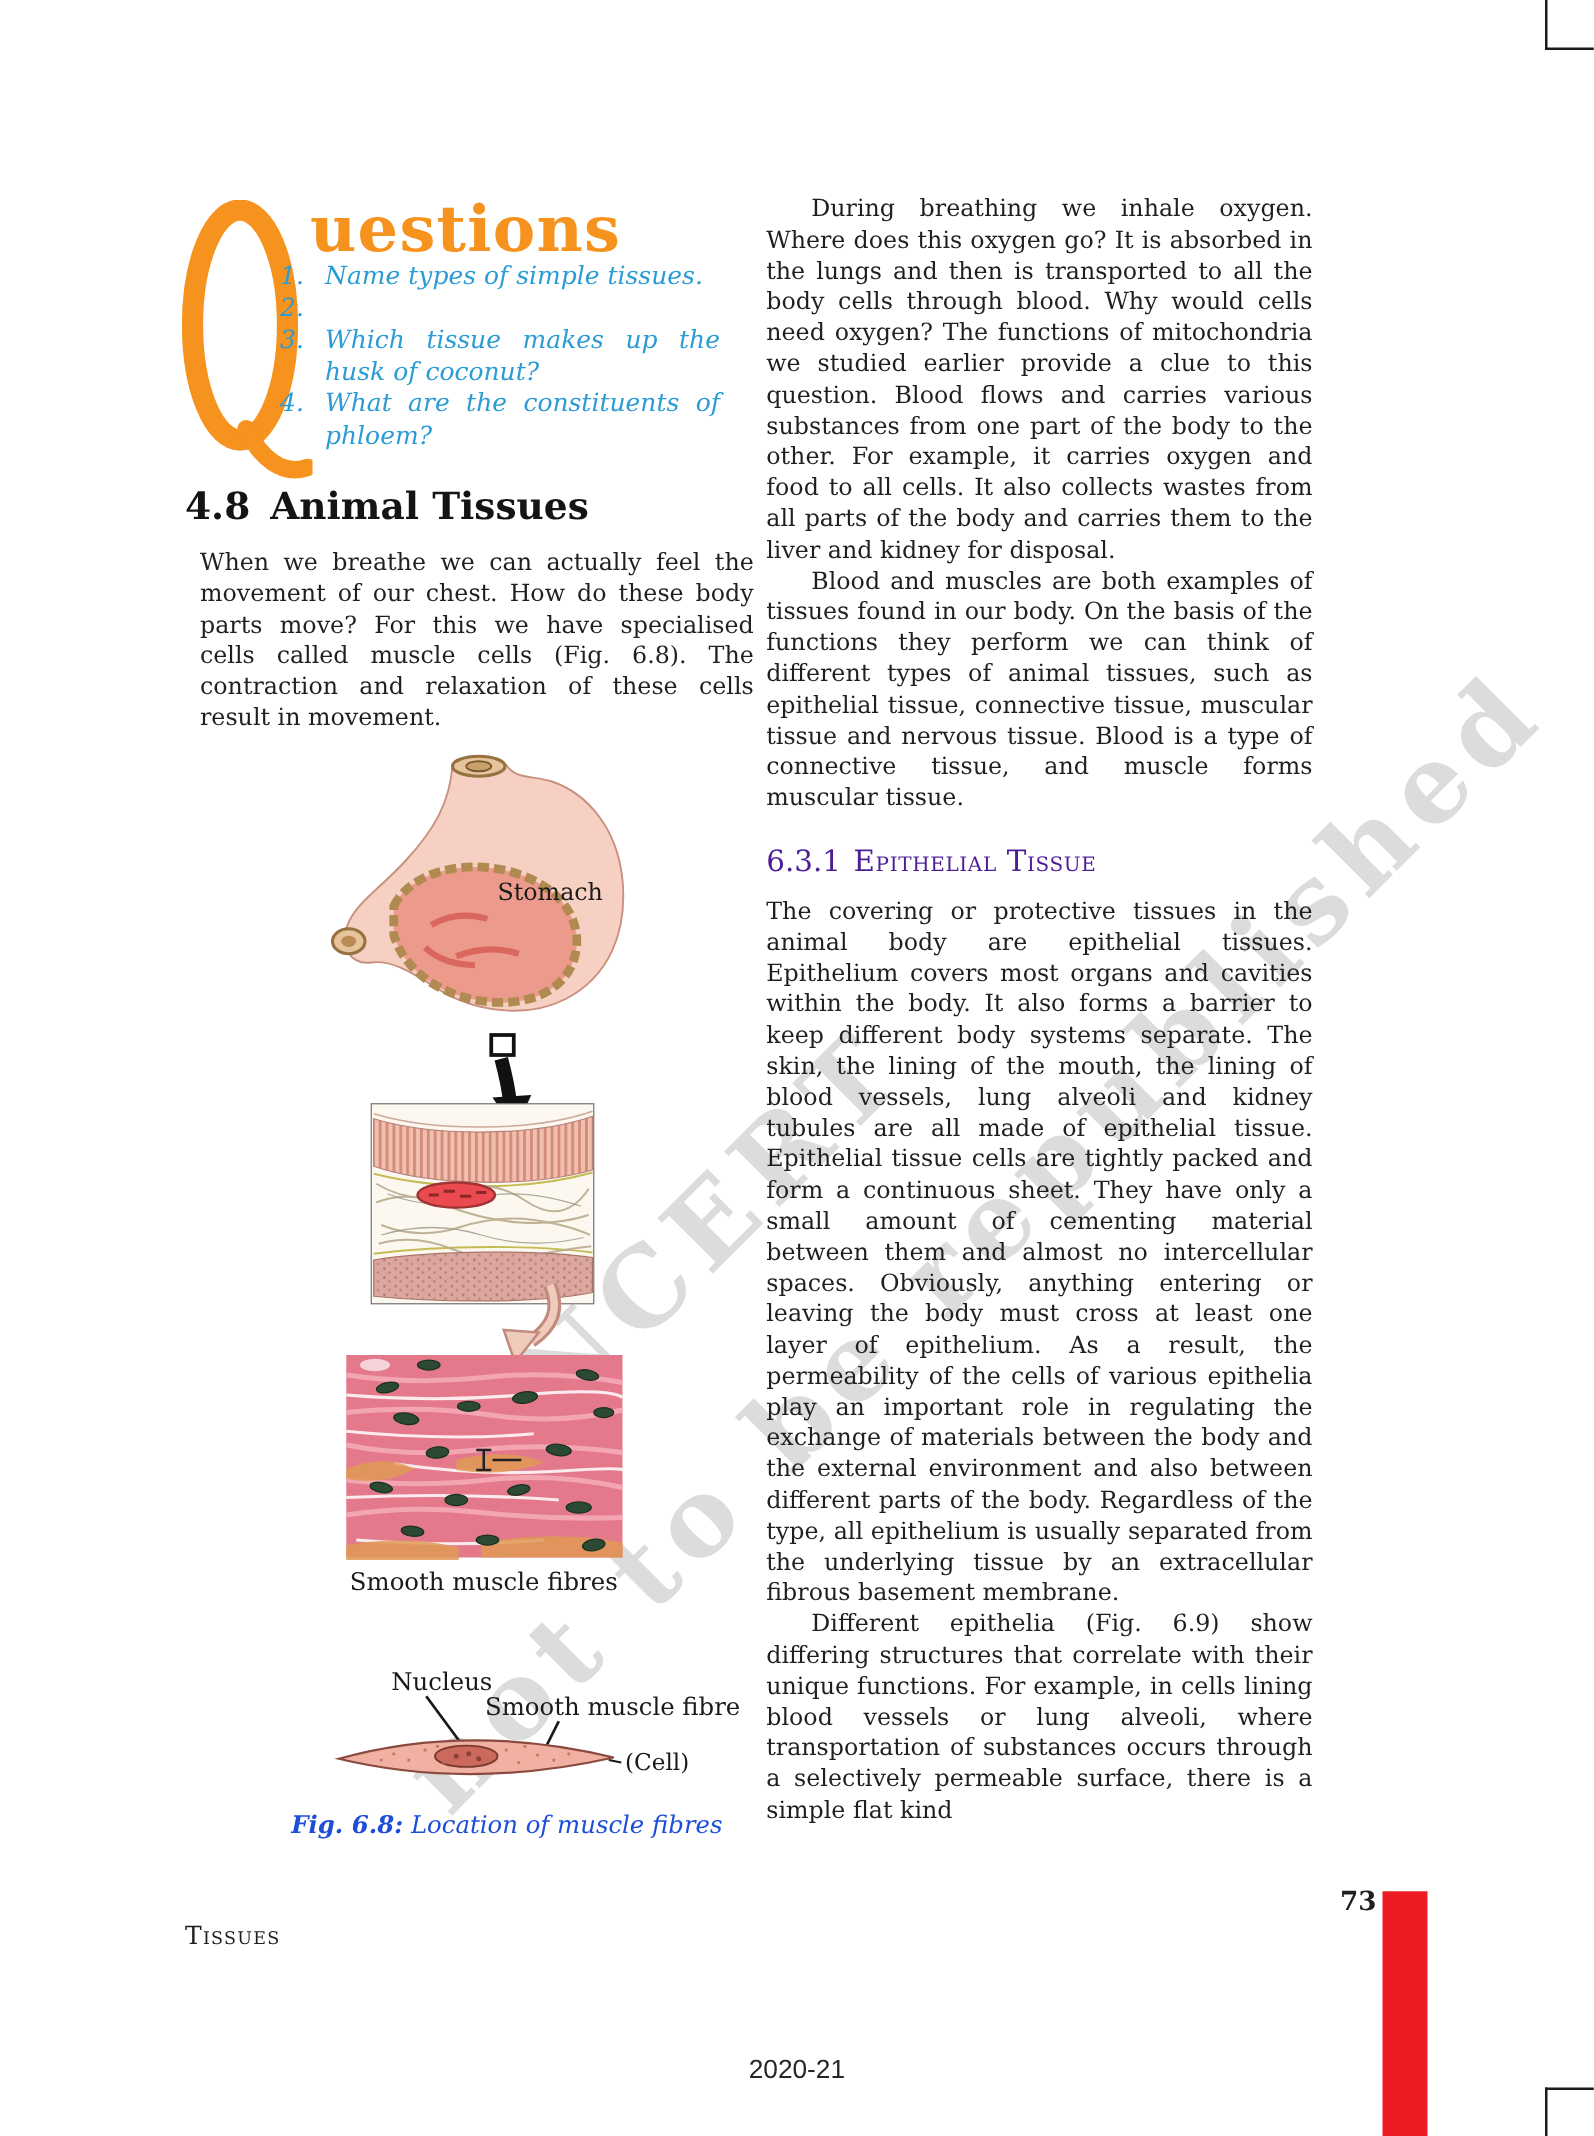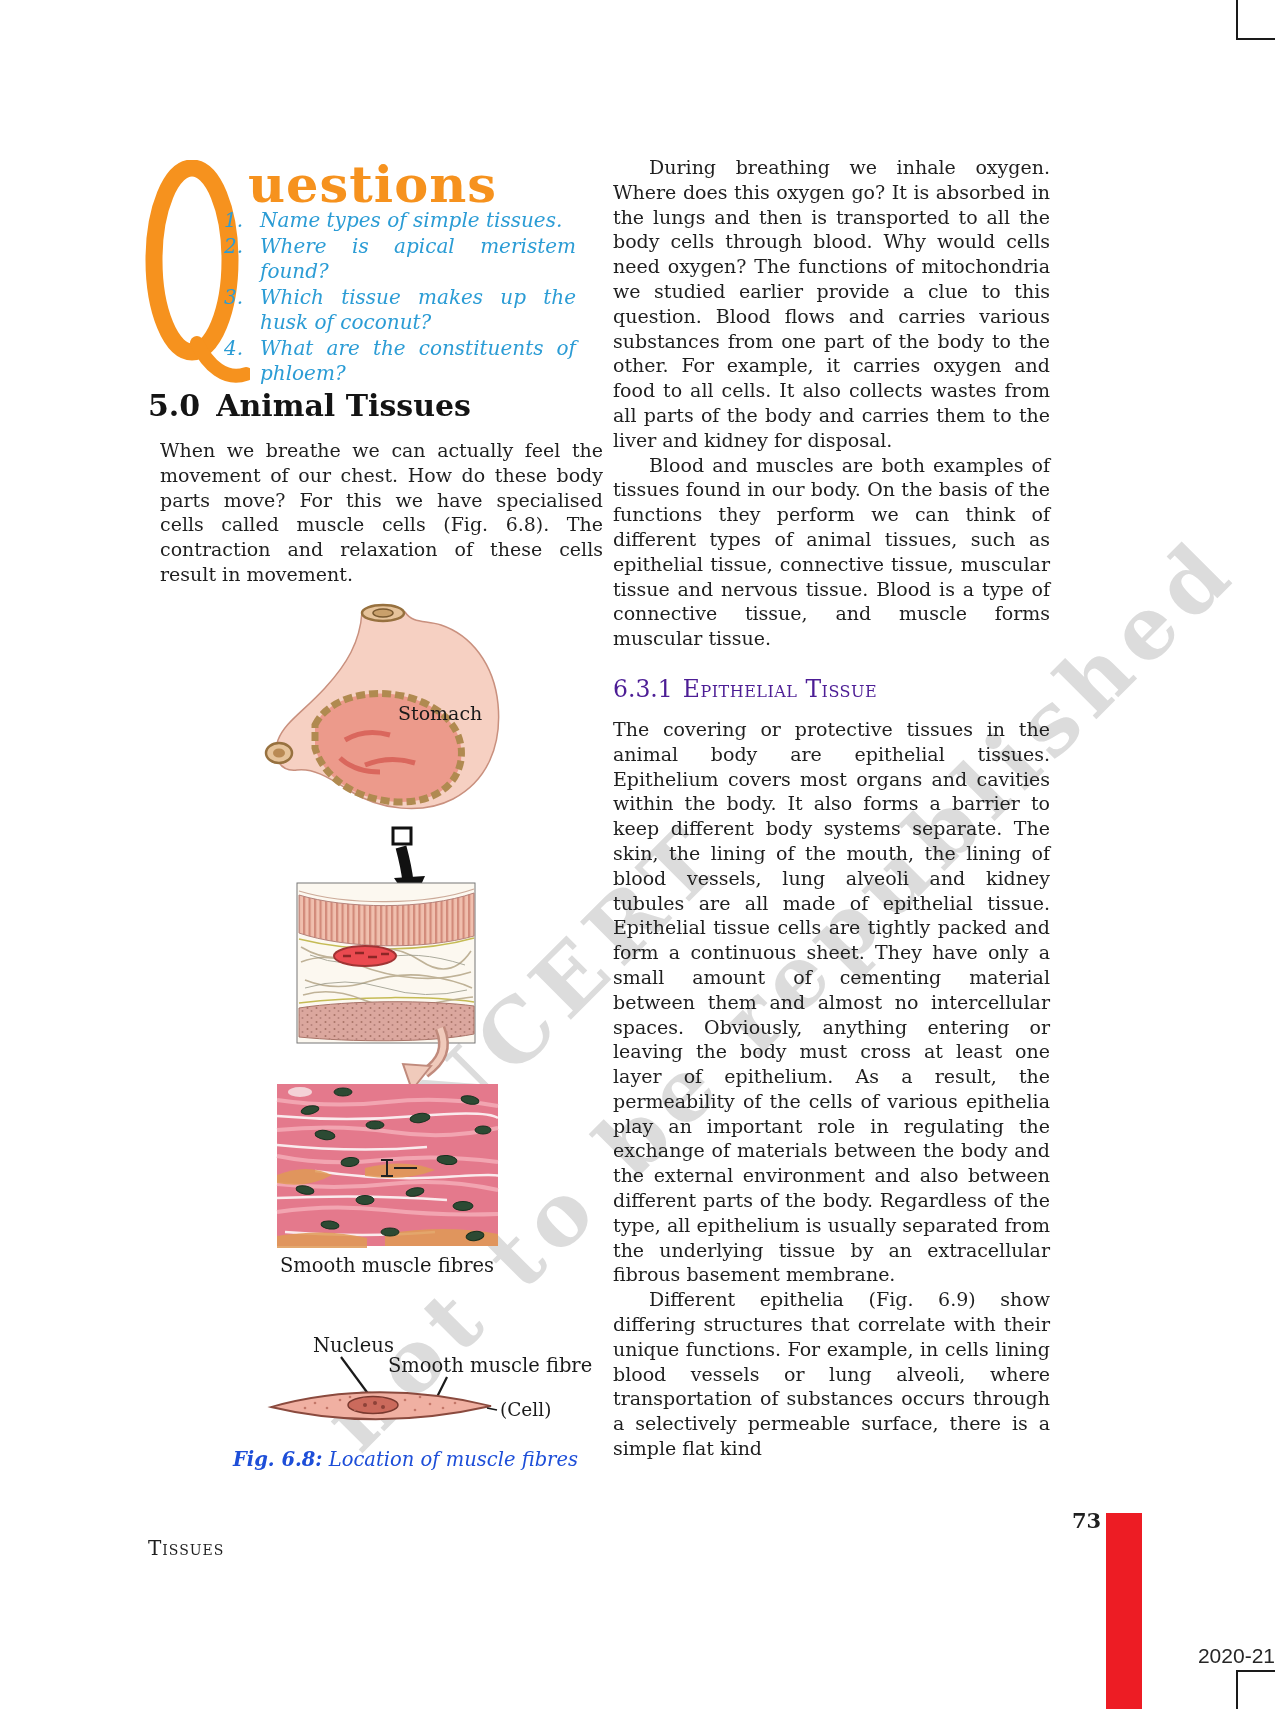--- a/index.html
+++ b/index.html
@@ -46,21 +46,21 @@
   .fig-caption{
     position:absolute;left:148px;top:1448px;width:430px;text-align:right;
     font-size:19.5px;font-style:italic;color:#1d4ed8;
   }
   .fig-caption .cap-label{font-weight:bold;}
   
   .footer-left{position:absolute;left:148px;top:1508px;font-size:20px;font-variant:small-caps;letter-spacing:1px;margin-top:28px;}
   .page-num{position:absolute;left:1072px;top:1508px;font-size:21px;font-weight:bold;}
   .red-bar{position:absolute;left:1106px;top:1513px;width:36px;height:196px;background:#ED1C24;}
   .year-mark{
-    position:absolute;left:0;top:1644px;width:1275px;text-align:right;
+    position:absolute;left:0;top:1644px;width:1275px;text-align:center;
     font-family:"Liberation Sans","DejaVu Sans",sans-serif;font-size:21px;color:#262626;
   }
   .corner-tr{position:absolute;left:1236px;top:0;width:39px;height:38px;
     border-left:2px solid #1a1a1a;border-bottom:2px solid #1a1a1a;}
   .corner-br{position:absolute;left:1236px;top:1670px;width:39px;height:39px;
     border-left:2px solid #1a1a1a;border-top:2px solid #1a1a1a;}
 </style>
 </head>
 <body>
 
@@ -80,36 +80,35 @@
         </svg>
       </div>
       <div class="q-heading">uestions</div>
       <div class="q-list">
         <div class="q-item">
           <span class="q-num">1.</span>
           <span class="q-text">Name types of simple tissues.</span>
         </div>
         <div class="q-item">
           <span class="q-num">2.</span>
-          <span class="q-text">Where is apical meristem found?</span>
         </div>
         <div class="q-item">
           <span class="q-num">3.</span>
           <span class="q-text">Which tissue makes up the husk of coconut?</span>
         </div>
         <div class="q-item">
           <span class="q-num">4.</span>
           <span class="q-text">What are the constituents of phloem?</span>
         </div>
       </div>
     </div>
   </div>
 
   <div class="h-63">
-    <span class="h-num">5.0</span><span class="h-title">Animal Tissues</span>
+    <span class="h-num">4.8</span><span class="h-title">Animal Tissues</span>
   </div>
   <p class="body para-left">When we breathe we can actually feel the movement of our chest. How do these body parts move? For this we have specialised cells called muscle cells (Fig. 6.8). The contraction and relaxation of these cells result in movement.</p>
 
   <svg class="figure-svg" width="380" height="845" viewBox="0 0 380 845">
     <defs>
       <pattern id="ep" width="5.5" height="8" patternUnits="userSpaceOnUse">
         <rect width="5.5" height="8" fill="#f0bfae"></rect>
           <rect width="2.2" height="8" fill="#d28a7a"></rect>
       </pattern>
       <pattern id="musc" width="9" height="7" patternUnits="userSpaceOnUse">

